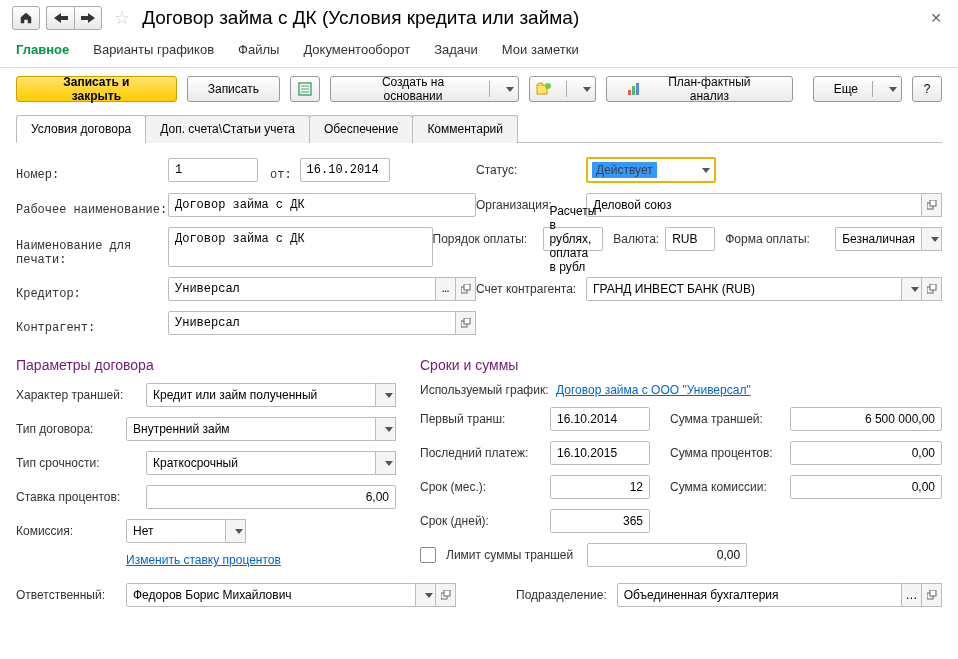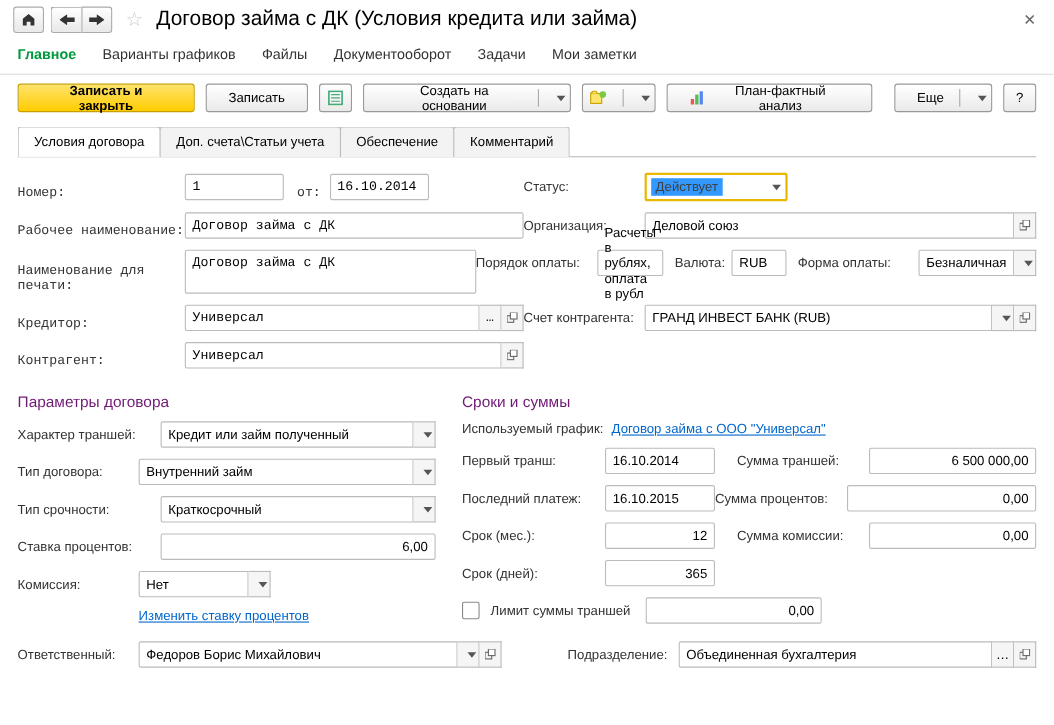--- a/index.html
+++ b/index.html
@@ -302,21 +302,21 @@
 
     <div class="pf-row">
       <span class="lbl" style="width:130px">Первый транш:</span>
       <span class="input" style="width:100px">16.10.2014</span>
       <span class="lbl" style="width:120px;margin-left:20px">Сумма траншей:</span>
       <span class="input right" style="flex:1">6 500 000,00</span>
     </div>
     <div class="pf-row">
       <span class="lbl" style="width:130px">Последний платеж:</span>
       <span class="input" style="width:100px">16.10.2015</span>
-      <span class="lbl" style="width:120px;">Сумма процентов:</span>
+      <span class="lbl" style="width:120px;margin-left:20px">Сумма процентов:</span>
       <span class="input right" style="flex:1">0,00</span>
     </div>
     <div class="pf-row">
       <span class="lbl" style="width:130px">Срок (мес.):</span>
       <span class="input right" style="width:100px">12</span>
       <span class="lbl" style="width:120px;margin-left:20px">Сумма комиссии:</span>
       <span class="input right" style="flex:1">0,00</span>
     </div>
     <div class="pf-row">
       <span class="lbl" style="width:130px">Срок (дней):</span>

